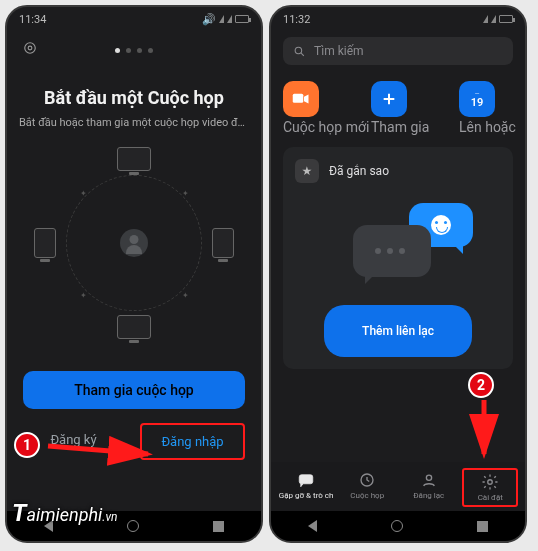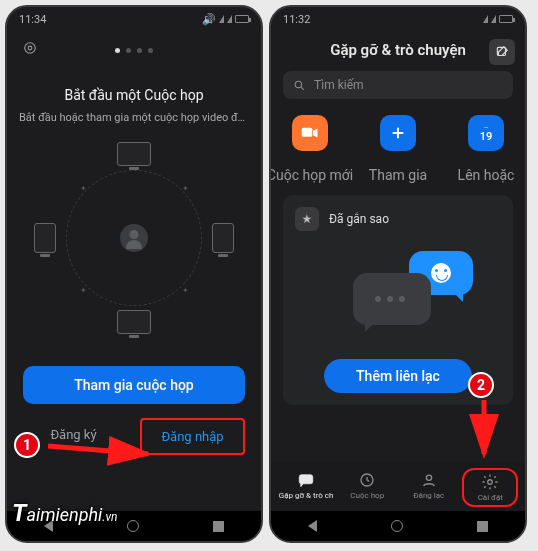--- a/index.html
+++ b/index.html
@@ -12,73 +12,73 @@
 .bat { width:14px;height:8px;border:1px solid #888;border-radius:1px;position:relative; }
 .bat::after{content:"";position:absolute;right:-3px;top:2px;width:2px;height:4px;background:#888;}
 
 
 .s1-top { display:flex; align-items:center; justify-content:space-between; padding:8px 14px; }
 .gear-ico { width:18px;height:18px; }
 .gear-ico circle{fill:none;stroke:#999;stroke-width:1.5;}
 .dots { display:flex; gap:6px; }
 .dot { width:5px;height:5px;border-radius:50%;background:#555; }
 .dot.on{background:#ddd;}
-.s1-title { text-align:center; font-size:14px; font-weight:400; margin-top:18px; color:#f1f1f1;}
+.s1-title { text-align:center; font-size:18px; font-weight:700; margin-top:18px; color:#f1f1f1;}
 .s1-sub { text-align:center; font-size:11px; color:#aaa; margin-top:8px; padding:0 12px; white-space:nowrap; overflow:hidden; text-overflow:ellipsis;}
 .ring { position:relative; width:180px;height:180px; margin:24px auto 0; }
 .ring .circ { position:absolute; inset:22px; border:1px dashed #3a3a3a; border-radius:50%; }
 .dvc { position:absolute; width:34px;height:24px;border:1.5px solid #666;border-radius:3px;background:#242426; }
 .dvc::after{content:"";position:absolute;left:50%;bottom:-5px;transform:translateX(-50%);width:10px;height:3px;background:#666;border-radius:1px;}
 .dvc.t{top:-6px;left:50%;transform:translateX(-50%);}
 .dvc.b{bottom:-6px;left:50%;transform:translateX(-50%);}
 .dvc.l{left:-10px;top:50%;transform:translateY(-50%);width:22px;height:30px;}
 .dvc.r{right:-10px;top:50%;transform:translateY(-50%);width:22px;height:30px;}
 .person{position:absolute;left:50%;top:50%;transform:translate(-50%,-50%);width:28px;height:28px;border-radius:50%;background:#3a3c3f;}
 .person::before{content:"";position:absolute;left:50%;top:6px;transform:translateX(-50%);width:9px;height:9px;border-radius:50%;background:#5b5d60;}
 .person::after{content:"";position:absolute;left:50%;bottom:3px;transform:translateX(-50%);width:16px;height:9px;border-radius:8px 8px 0 0;background:#5b5d60;}
 .spark{position:absolute;width:6px;height:6px;color:#555;font-size:8px;}
 .spark.a{top:36px;left:36px;} .spark.b{top:36px;right:36px;} .spark.c{bottom:36px;left:36px;} .spark.d{bottom:36px;right:36px;}
 
-.btn-primary { margin:38px 16px 0; background:#0e71eb; color:#fef9c3; text-align:center; padding:11px 0; border-radius:10px; font-size:14px; font-weight:500;}
+.btn-primary { margin:38px 16px 0; background:#0e71eb; color:#000000; text-align:center; padding:11px 0; border-radius:10px; font-size:14px; font-weight:500;}
 .row-links { display:flex; margin:14px 16px 0; gap:16px; }
 .lnk { flex:1; text-align:center; padding:9px 0; color:#9aa0a6; font-size:13px;}
 .lnk.blue{ color:#2196f3;}
 .redbox { border:2.5px solid #ff1a1a; border-radius:4px; }
 
 
 .s2-head { display:flex; align-items:center; justify-content:center; position:relative; padding:10px 14px 6px;}
 .s2-head h3{font-size:15px;font-weight:600;}
 .compose{position:absolute;right:10px;top:8px;width:26px;height:26px;background:#3a3a3c;border-radius:6px;display:flex;align-items:center;justify-content:center;}
 .compose svg{width:14px;height:14px;}
 .search { margin:6px 12px; background:#2c2c2e; border-radius:8px; display:flex; align-items:center; padding:7px 10px; gap:8px;text-align:center;}
 .search svg{width:13px;height:13px;}
 .search span{color:#8a8a8e;font-size:12px;}
 .actions { display:flex; justify-content:space-between; padding:10px 12px 4px;}
-.act { display:flex; flex-direction:column; align-items:center; gap:16px; width:54px;}
+.act { display:flex; flex-direction:column; align-items:flex-start; gap:2px; width:54px;}
 .act .ico { width:36px;height:36px;border-radius:10px;display:flex;align-items:center;justify-content:center;}
 .act .ico.orange{background:#ff742e;}
 .act .ico.blue{background:#0e71eb;}
 .act .lbl{font-size:14px;color:#9a9a9e;text-align:center;white-space:nowrap;}
 .card { margin:8px 12px; background:#242527; border-radius:10px; padding:12px;}
 .card-row{display:flex;align-items:center;gap:10px;}
 .star{width:24px;height:24px;background:#3a3a3c;border-radius:6px;display:flex;align-items:center;justify-content:center;color:#bbb;font-size:12px;}
 .card-title{font-size:12px;color:#dedee0;}
 .bubbles{position:relative;height:96px;margin-top:12px;}
 .bub{position:absolute;border-radius:14px;}
 .bub.gray{width:78px;height:52px;background:#3a3c40;left:58px;top:30px;}
 .bub.gray::after{content:"";position:absolute;left:12px;bottom:-7px;width:0;height:0;border-style:solid;border-width:9px 9px 0 0;border-color:#3a3c40 transparent transparent;}
 .bub.gray .d{position:absolute;width:6px;height:6px;background:#5a5c60;border-radius:50%;top:23px;}
 .bub.gray .d1{left:22px;} .bub.gray .d2{left:34px;} .bub.gray .d3{left:46px;}
 .bub.blue{width:64px;height:44px;background:#1e90ff;left:114px;top:8px;}
 .bub.blue::after{content:"";position:absolute;right:10px;bottom:-7px;width:0;height:0;border-style:solid;border-width:9px 0 0 9px;border-color:#1e90ff transparent transparent;}
 .face{position:absolute;left:50%;top:50%;transform:translate(-50%,-50%);width:20px;height:20px;background:#fff;border-radius:50%;}
 .face::before{content:"";position:absolute;left:4px;top:6px;width:3px;height:3px;background:#1e90ff;border-radius:50%;box-shadow:9px 0 0 #1e90ff;}
 .face::after{content:"";position:absolute;left:5px;top:12px;width:10px;height:5px;border:1.5px solid #1e90ff;border-top:none;border-radius:0 0 10px 10px;}
 .card-msg{text-align:center;font-size:11px;color:#cfcfd2;margin-top:6px;}
-.btn2 { margin:20px auto 0; width:148px; background:#0e71eb; color:#fff; text-align:center; padding:9px 0; border-radius:20px; font-size:14px; font-weight:500;}
+.btn2 { margin:14px auto 0; width:148px; background:#0e71eb; color:#fff; text-align:center; padding:19px 0; border-radius:20px; font-size:12px; font-weight:500;}
 
 .tabbar { margin-top:auto; display:flex; justify-content:space-around; padding:6px 4px 4px; background:#1a1a1c;}
 .tab { display:flex; flex-direction:column; align-items:center; gap:2px; width:56px; padding:3px 2px;}
 .tab svg{width:18px;height:18px;}
 .tab .tl{font-size:8px;color:#8a8a8e;white-space:nowrap;overflow:hidden;max-width:54px;}
 .tab.active .tl{color:#e8e8e8;}
 .tab.active svg{stroke:#e8e8e8;fill:#e8e8e8;}
 
 .navbar { height:30px; background:#000; display:flex; align-items:center; justify-content:space-around;}
 .nav-t{width:0;height:0;border-style:solid;border-width:6px 9px 6px 0;border-color:transparent #888 transparent transparent;}
@@ -151,29 +151,20 @@
 
   <div class="phone">
     <div class="statusbar">
       <span>11:32</span>
       <div class="right">
         <div class="tri"></div>
         <div class="tri"></div>
         <div class="bat"></div>
       </div>
     </div>
-    <div class="s2-head">
-      <h3>Gặp gỡ &amp; trò chuyện</h3>
-      <div class="compose">
-        <svg viewBox="0 0 24 24" fill="none" stroke="#ddd" stroke-width="2">
-            <rect x="4" y="4" width="14" height="14" rx="2"></rect>
-            <path d="M15 3l6 6-9 9H6v-6z"></path>
-          </svg>
-      </div>
-    </div>
     <div class="search">
       <svg viewBox="0 0 24 24" fill="none" stroke="#8a8a8e" stroke-width="2">
           <circle cx="10" cy="10" r="6"></circle>
           <path d="M20 20l-5-5"></path>
         </svg>
       <span>Tìm kiếm</span>
     </div>
     <div class="actions">
       <div class="act">
         <div class="ico orange">
@@ -232,21 +223,21 @@
           </svg>
         <div class="tl">Cuộc họp</div>
       </div>
       <div class="tab">
         <svg viewBox="0 0 24 24" fill="none" stroke="#8a8a8e" stroke-width="1.8">
             <circle cx="12" cy="9" r="3.5"></circle>
             <path d="M5 20c1-4 13-4 14 0"></path>
           </svg>
         <div class="tl">Đăng lạc</div>
       </div>
-      <div class="tab redbox" style="border-radius:12px;text-align:center;">
+      <div class="tab redbox" style="border-radius:3px;text-align:center;">
         <svg viewBox="0 0 24 24" fill="none" stroke="#8a8a8e" stroke-width="1.8">
             <circle cx="12" cy="12" r="3"></circle>
             <path d="M12 2v3M12 19v3M4.2 4.2l2.1 2.1M17.7 17.7l2.1 2.1M2 12h3M19 12h3M4.2 19.8l2.1-2.1M17.7 6.3l2.1-2.1"></path>
           </svg>
         <div class="tl">Cài đặt</div>
       </div>
     </div>
     <div class="navbar">
       <div class="nav-t"></div>
       <div class="nav-c"></div>

